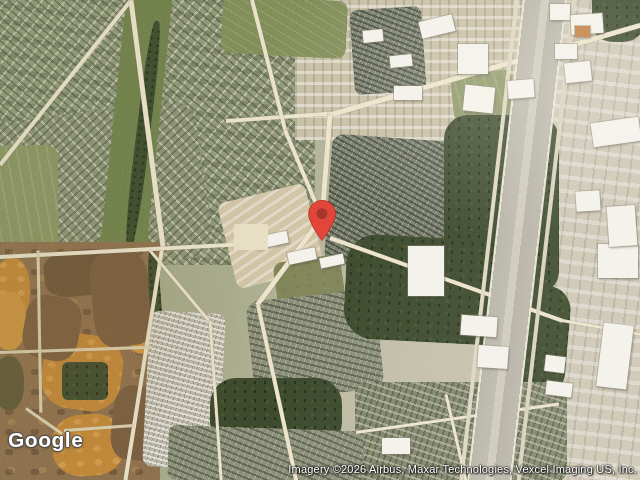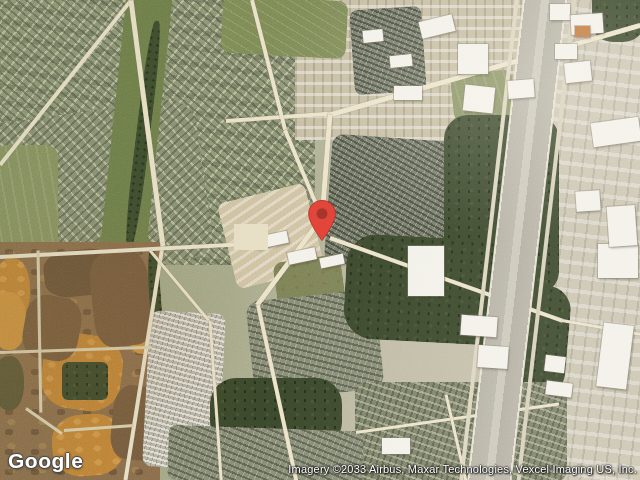--- a/index.html
+++ b/index.html
@@ -67,21 +67,21 @@
   #highway::after{content:"";position:absolute;right:-9px;top:0;width:4px;height:100%;background:#d7d0ba}
   
   #grade{position:absolute;inset:0;z-index:6;pointer-events:none;background:
     radial-gradient(60% 45% at 82% 18%,rgba(255,252,240,.18),transparent 70%),
     radial-gradient(50% 40% at 10% 70%,rgba(150,105,55,.15),transparent 70%),
     linear-gradient(100deg,rgba(105,120,75,.12),rgba(0,0,0,0) 45%,rgba(255,255,245,.08) 85%)}
   #noise{position:absolute;inset:0;z-index:7;opacity:.2;mix-blend-mode:overlay;pointer-events:none}
   
   #pin{position:absolute;left:307px;top:199px;width:30px;height:43px;z-index:9;cursor:pointer}
   
-  #glogo{position:absolute;left:8px;top:449px;z-index:10;color:#fff;cursor:pointer;
+  #glogo{position:absolute;left:8px;top:428px;z-index:10;color:#fff;cursor:pointer;
     font-size:21px;font-weight:600;letter-spacing:.5px;
     text-shadow:-1px 0 1px #4a4a4a,1px 0 1px #4a4a4a,0 -1px 1px #4a4a4a,0 1px 1px #4a4a4a,0 1px 3px rgba(0,0,0,.55)}
   #attrib{position:absolute;right:3px;top:463px;z-index:10;color:#fff;font-size:11px;letter-spacing:.2px;
     text-shadow:0 0 2px #000,0 0 2px #000,1px 1px 2px rgba(0,0,0,.9)}
   .zi3{z-index:3}.zi5{z-index:5}
 </style>
 </head>
 <body>
 
 <div id="viewport">
@@ -184,14 +184,14 @@
       </filter>
     <rect width="640" height="480" filter="url(#n)"></rect>
   </svg>
   <div id="pin">
     <svg width="30" height="43" viewBox="0 0 32 46">
       <path d="M16 1.5C8.1 1.5 1.7 7.8 1.7 15.6c0 10.8 14.3 28.9 14.3 28.9s14.3-18.1 14.3-28.9C30.3 7.8 23.9 1.5 16 1.5z" fill="#E2453A" stroke="#B8352C" stroke-width="1"></path>
       <circle cx="16" cy="15.6" r="5.8" fill="#9E332A" opacity="0.85"></circle>
     </svg>
   </div>
   <div id="glogo">Google</div>
-  <div id="attrib">Imagery ©2033 Airbus, Maxar Technologies, Vexcel Imaging US, Inc.</div>
+  <div id="attrib">Imagery ©2026 Airbus, Maxar Technologies, Vexcel Imaging US, Inc.</div>
 </div>
 
 </body></html>

